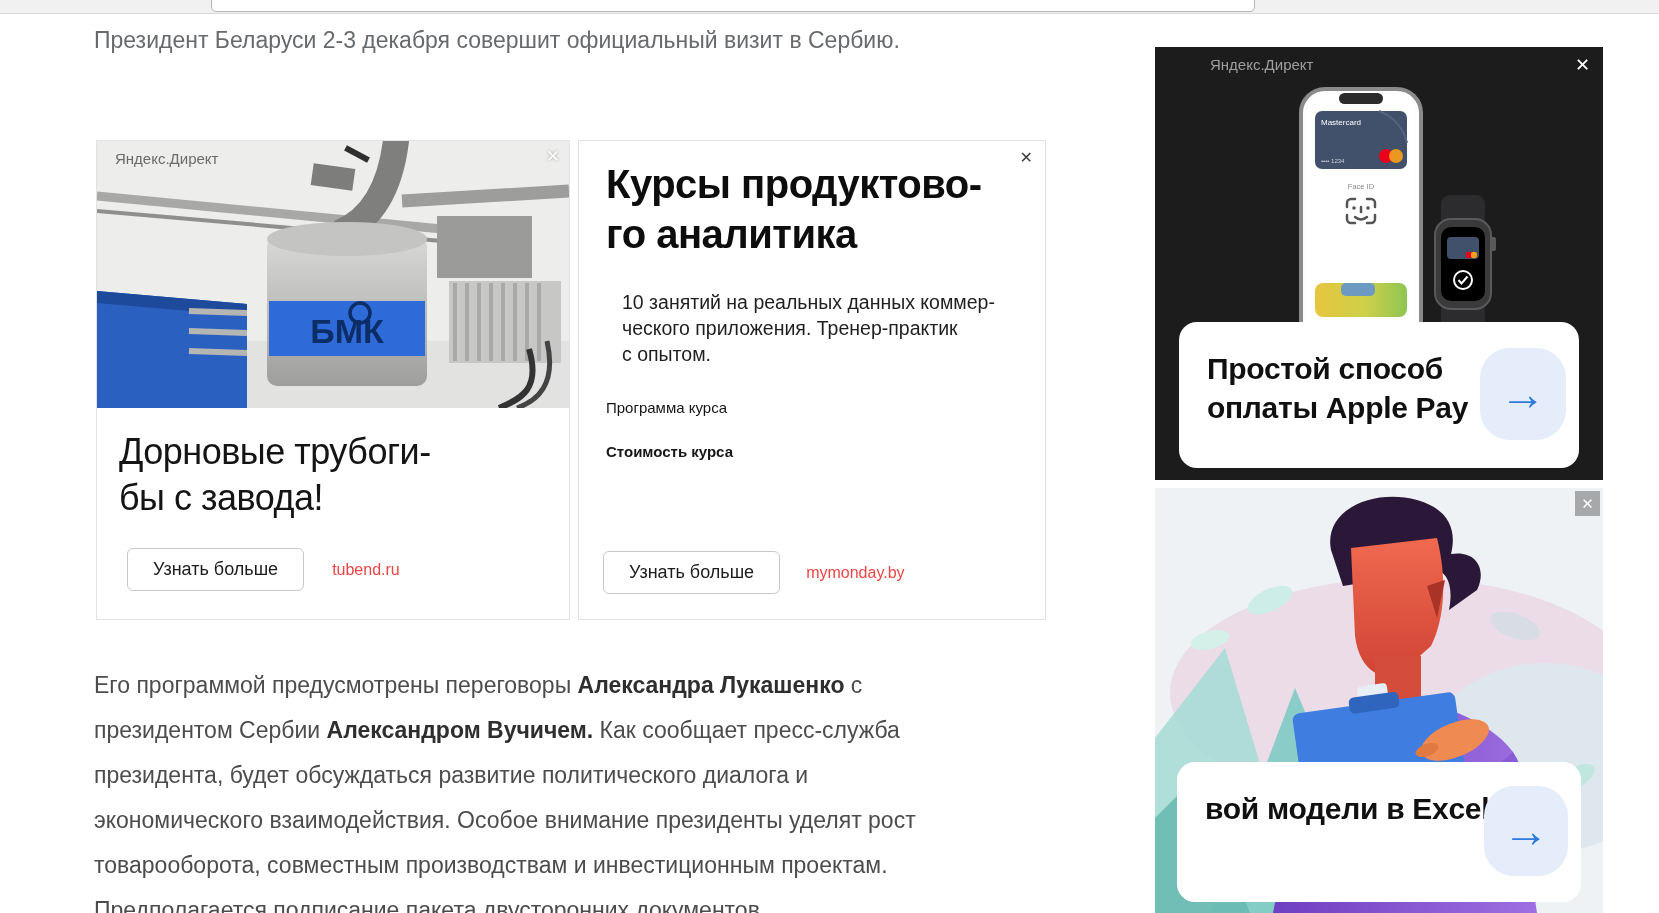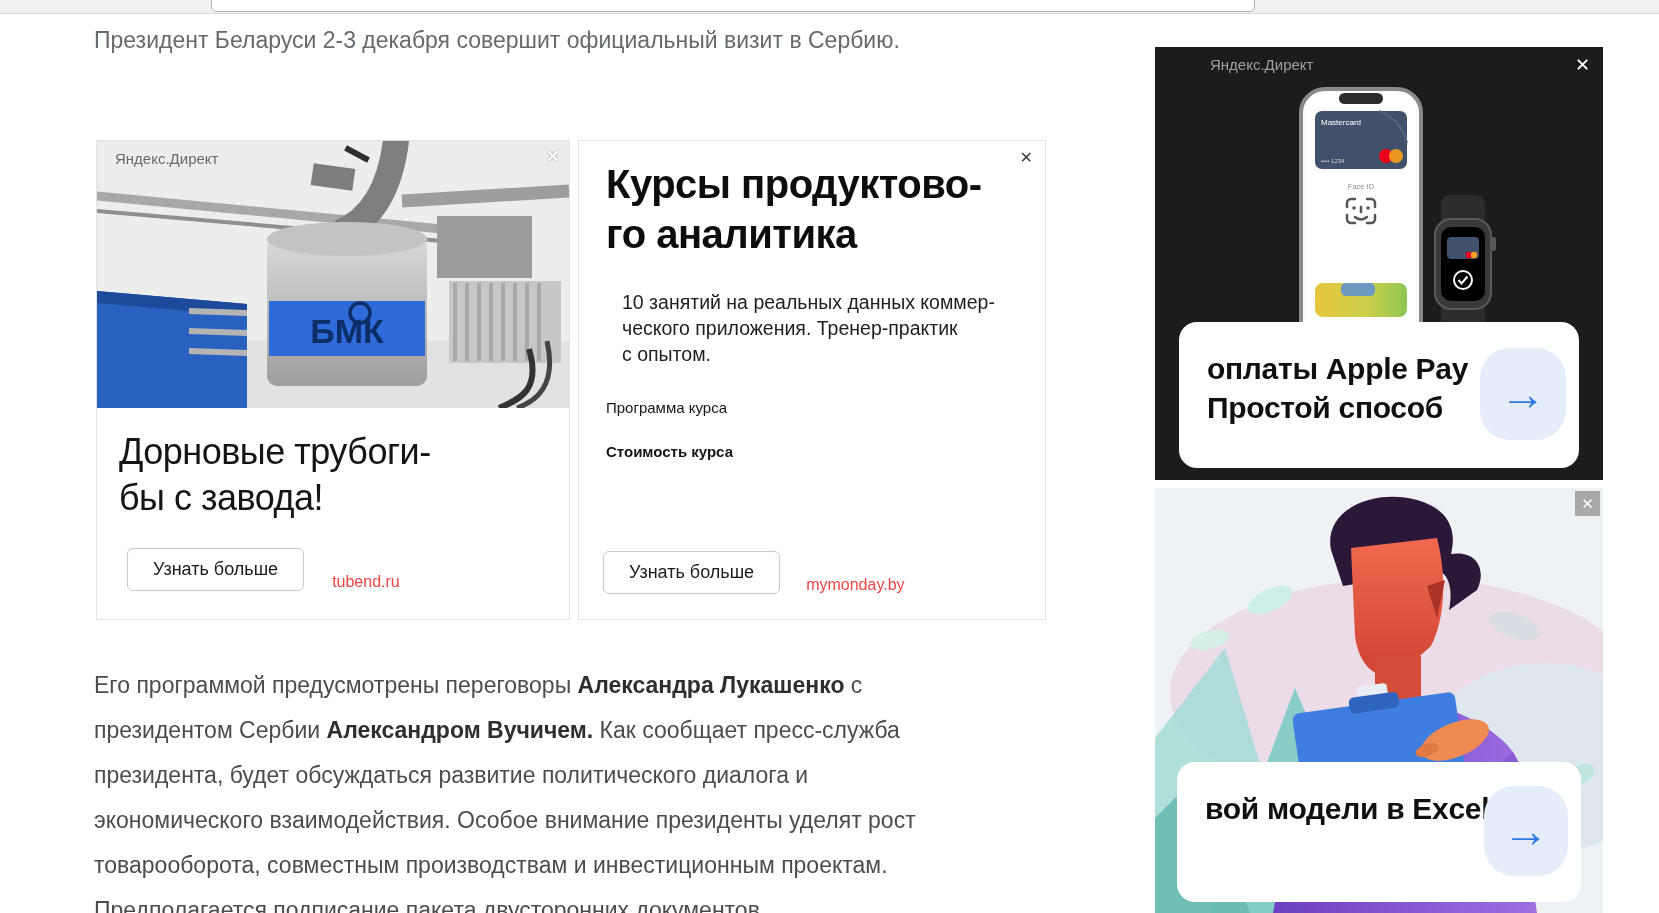--- a/index.html
+++ b/index.html
@@ -19,21 +19,21 @@
   .card-left{left:96px;top:140px;width:474px;height:480px;}
   .card-mid{left:578px;top:140px;width:468px;height:480px;}
   .ad-img{position:absolute;left:0;top:0;width:472px;height:267px;overflow:hidden;}
   .net-label{position:absolute;left:18px;top:9px;font-size:15px;color:rgba(82,82,82,.85);}
   .x-on-img{position:absolute;top:5px;right:9px;color:#fff;font-size:17px;text-shadow:0 0 3px rgba(0,0,0,.35);cursor:pointer;}
   .x-plain{position:absolute;top:7px;right:12px;color:#3c3c3c;font-size:16px;cursor:pointer;}
   .ad-title-l{position:absolute;left:22px;top:288px;font-size:36px;line-height:46px;font-weight:normal;color:#141414;letter-spacing:-.5px;white-space:nowrap;}
   .ad-title-m{position:absolute;left:27px;top:18px;font-size:40px;line-height:50px;font-weight:bold;color:#0d0d0d;letter-spacing:-.5px;white-space:nowrap;}
   .ad-body{position:absolute;left:27px;top:148px;font-size:19.5px;line-height:26px;color:#1f1f1f;white-space:nowrap;margin-left:16px;}
   .ad-link{position:absolute;left:27px;font-size:15px;color:#161616;white-space:nowrap;cursor:pointer;}
-  .btn-row{position:absolute;display:flex;align-items:flex-end;}
+  .btn-row{position:absolute;display:flex;align-items:center;}
   .btn{height:43px;padding:0 25px;border:1px solid #c8c8c8;border-radius:6px;background:#fff;font-size:18px;color:#1c1c1c;display:flex;align-items:center;font-family:inherit;cursor:pointer;}
   .domain{font-size:16px;color:#ef4444;}
   
   .ad-dark{position:absolute;left:1155px;top:47px;width:448px;height:433px;background:#1c1c1c;overflow:hidden;}
   .ad-dark-head{position:absolute;left:0;top:8px;width:100%;text-align:center;font-size:16px;color:#f4f4f4;white-space:nowrap;}
   .ad-dark-wm{position:absolute;left:55px;top:9px;font-size:15px;color:#9f9f9f;white-space:nowrap;}
   .x-dark{position:absolute;top:7px;right:13px;color:#fff;font-size:18px;cursor:pointer;}
   .phone-wrap{position:absolute;left:128px;top:40px;width:220px;height:270px;}
   .cta-card{position:absolute;left:24px;width:400px;border-radius:18px;background:#fff;}
   .cta-card.dark-pos{top:275px;height:146px;}
@@ -177,22 +177,22 @@
       </g>
       <circle cx="71" cy="121" r="1.8" fill="#555"></circle>
         <circle cx="85" cy="121" r="1.8" fill="#555"></circle>
       <rect x="32" y="196" width="92" height="34" rx="8" fill="url(#payg)"></rect>
       <rect x="58" y="196" width="34" height="13" rx="5" fill="#5b8fd6" opacity="0.85"></rect>
       <rect x="58" y="240" width="40" height="5" rx="2.5" fill="#1a1a1a"></rect>
     </svg>
   </div>
   <div class="cta-card dark-pos">
     <div class="cta-text">
+      <div>Простой способ</div>
       <div>оплаты Apple Pay</div>
-      <div>Простой способ</div>
     </div>
     <div class="arrow-btn">
       <span>→</span>
     </div>
   </div>
 </div>
 
 <div class="ad-excel">
   <svg width="448" height="425" viewBox="0 0 448 425" xmlns="http://www.w3.org/2000/svg">
     <defs>

